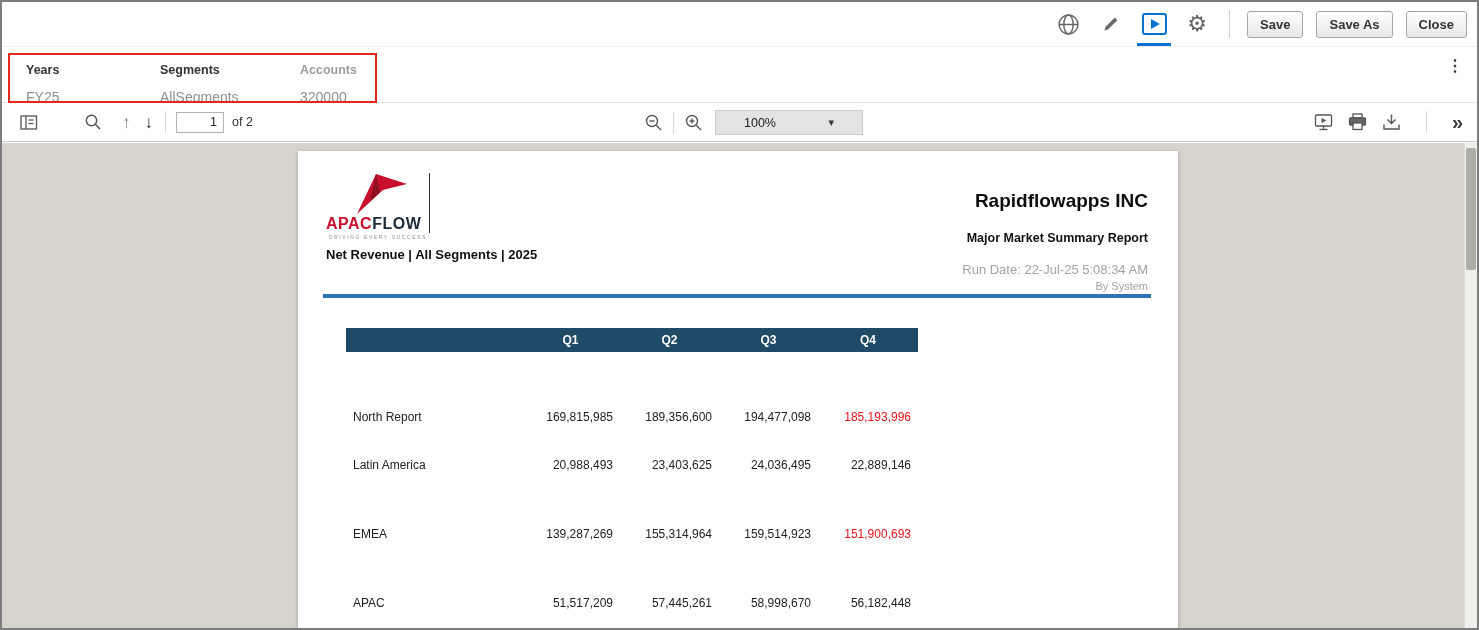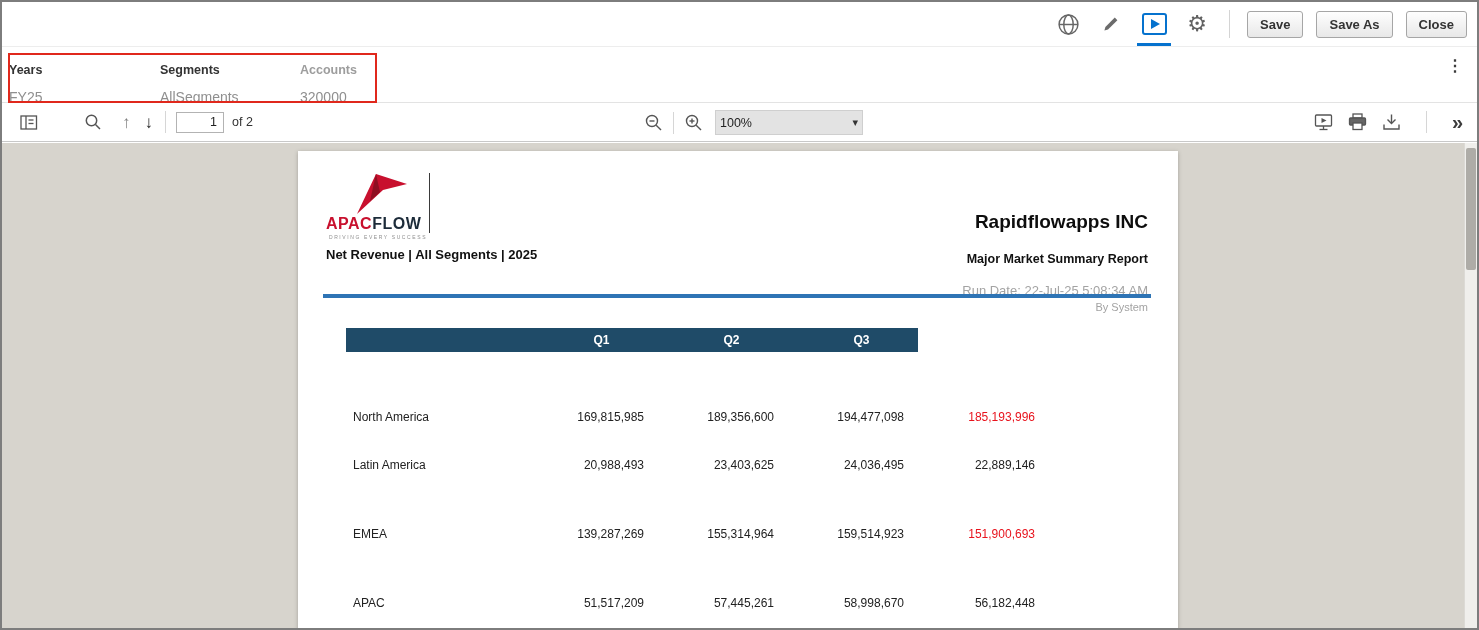--- a/index.html
+++ b/index.html
@@ -43,49 +43,49 @@
   .tool{display:flex;align-items:center;justify-content:center;}
   .sidebar-toggle{margin-left:8px;}
   .search-btn{margin-left:46px;}
   .arrow{font-size:17px;line-height:1;padding:0 2px;}
   .arrow-up{margin-left:18px;color:#808080;}
   .arrow-down{margin-left:10px;color:#222;font-weight:700;}
   .tb-div{width:1px;height:22px;background:#d6d6d6;margin:0 10px;}
   .page-input{width:48px;height:21px;border:1px solid #b3b3b3;font-size:12.5px;text-align:right;padding:0 6px;color:#222;}
   .page-count{font-size:12.5px;color:#333;margin-left:8px;}
   .pdf-center{position:absolute;left:642px;top:0;height:39px;display:flex;align-items:center;}
-  .zoom-select{width:148px;height:25px;background:#e3e3e3;border:1px solid #cfcfcf;display:flex;align-items:center;padding:0 4px;font-size:12.5px;color:#222;margin-left:12px;}
+  .zoom-select{width:148px;height:25px;background:#e3e3e3;border:1px solid #cfcfcf;display:flex;align-items:center;padding:0 28px;font-size:12.5px;color:#222;margin-left:12px;}
   .zoom-caret{margin-left:auto;font-size:11px;color:#333;}
   .pdf-right{margin-left:auto;display:flex;align-items:center;gap:15px;padding-right:4px;}
   .dbl-chev{font-size:20px;font-weight:700;color:#3c3c3c;line-height:1;}
 
   
   .viewer{position:absolute;left:0;right:0;top:141px;bottom:0;background:#d7d4cd;overflow:hidden;}
   .page{position:absolute;left:296px;top:8px;width:880px;height:1400px;background:#fff;box-shadow:0 1px 4px rgba(0,0,0,.25);}
 
   .logo{position:absolute;left:28px;top:20px;width:104px;}
   .logo-graphic{margin-left:24px;display:block;}
   .logo-text{font-size:16px;font-weight:700;letter-spacing:.5px;white-space:nowrap;}
   .logo-red{color:var(--brand_red);}
   .logo-dark{color:#1c2b39;}
   .logo-tagline{font-size:5px;letter-spacing:1.6px;color:#8f8f8f;text-align:center;margin-top:1px;}
   .logo-divider{position:absolute;left:131px;top:22px;width:1px;height:60px;background:#3a3a3a;}
 
   .report-subtitle{position:absolute;left:28px;top:96px;font-size:13px;font-weight:700;color:#111;}
 
-  .company-block{position:absolute;right:30px;top:60px;text-align:right;}
+  .company-block{position:absolute;right:30px;top:39px;text-align:right;}
   .company-name{font-size:19px;font-weight:700;color:#0d0d0d;}
   .company-report{font-size:12.5px;font-weight:700;color:#111;margin-top:19px;}
   .company-rundate{font-size:13px;color:#a3a3a3;margin-top:17px;}
   .company-runby{font-size:11px;color:#a3a3a3;margin-top:3px;}
 
   .rule{position:absolute;left:25px;top:143px;width:828px;height:4px;background:var(--rule);}
 
   .rtable{position:absolute;left:48px;top:177px;width:572px;font-size:12px;color:#222;}
-  .trow,.thead{display:grid;grid-template-columns:175px 99px 99px 99px 100px;align-items:center;gap:31px;}
+  .trow,.thead{display:grid;grid-template-columns:175px 99px 99px 99px 100px;align-items:center;}
   .thead{background:var(--table_header);height:24px;color:#fff;font-weight:700;}
   .th{text-align:center;}
   .trow{height:18px;}
   .td.label{padding-left:7px;text-align:left;}
   .td.num{text-align:right;padding-right:7px;}
   .neg{color:var(--negative);}
   .mt-a{margin-top:56px;} .mt-b{margin-top:30px;} .mt-c{margin-top:51px;}
 
   .scrollbar{position:absolute;right:0;top:0;bottom:0;width:13px;background:#f0efec;border-left:1px solid #dcdad5;}
   .scroll-thumb{position:absolute;left:1px;right:1px;top:5px;height:122px;background:#aeaca7;border-radius:2px;}
@@ -119,21 +119,21 @@
       </button>
       <div class="vdiv"></div>
       <button class="btn">Save</button>
       <button class="btn">Save As</button>
       <button class="btn">Close</button>
     </div>
   </div>
 
   <div class="povbar">
     <div class="pov-highlight"></div>
-    <div class="pov-item" style="left:7px;">
+    <div class="pov-item" style="left:24px;">
       <div class="pov-label">Years</div>
       <div class="pov-value">FY25</div>
     </div>
     <div class="pov-item" style="left:158px;">
       <div class="pov-label">Segments</div>
       <div class="pov-value">AllSegments</div>
     </div>
     <div class="pov-item" style="left:298px;">
       <div class="pov-label muted">Accounts</div>
       <div class="pov-value">320000</div>
@@ -250,21 +250,21 @@
       <div class="rtable">
         <div class="thead">
           <div class="th"></div>
           <div class="th">Q1</div>
           <div class="th">Q2</div>
           <div class="th">Q3</div>
           <div class="th">Q4</div>
         </div>
 
         <div class="trow mt-a">
-          <div class="td label">North America</div>
+          <div class="td label">North Report</div>
           <div class="td num">169,815,985</div>
           <div class="td num">189,356,600</div>
           <div class="td num">194,477,098</div>
           <div class="td num neg">185,193,996</div>
         </div>
 
         <div class="trow mt-b">
           <div class="td label">Latin America</div>
           <div class="td num">20,988,493</div>
           <div class="td num">23,403,625</div>

